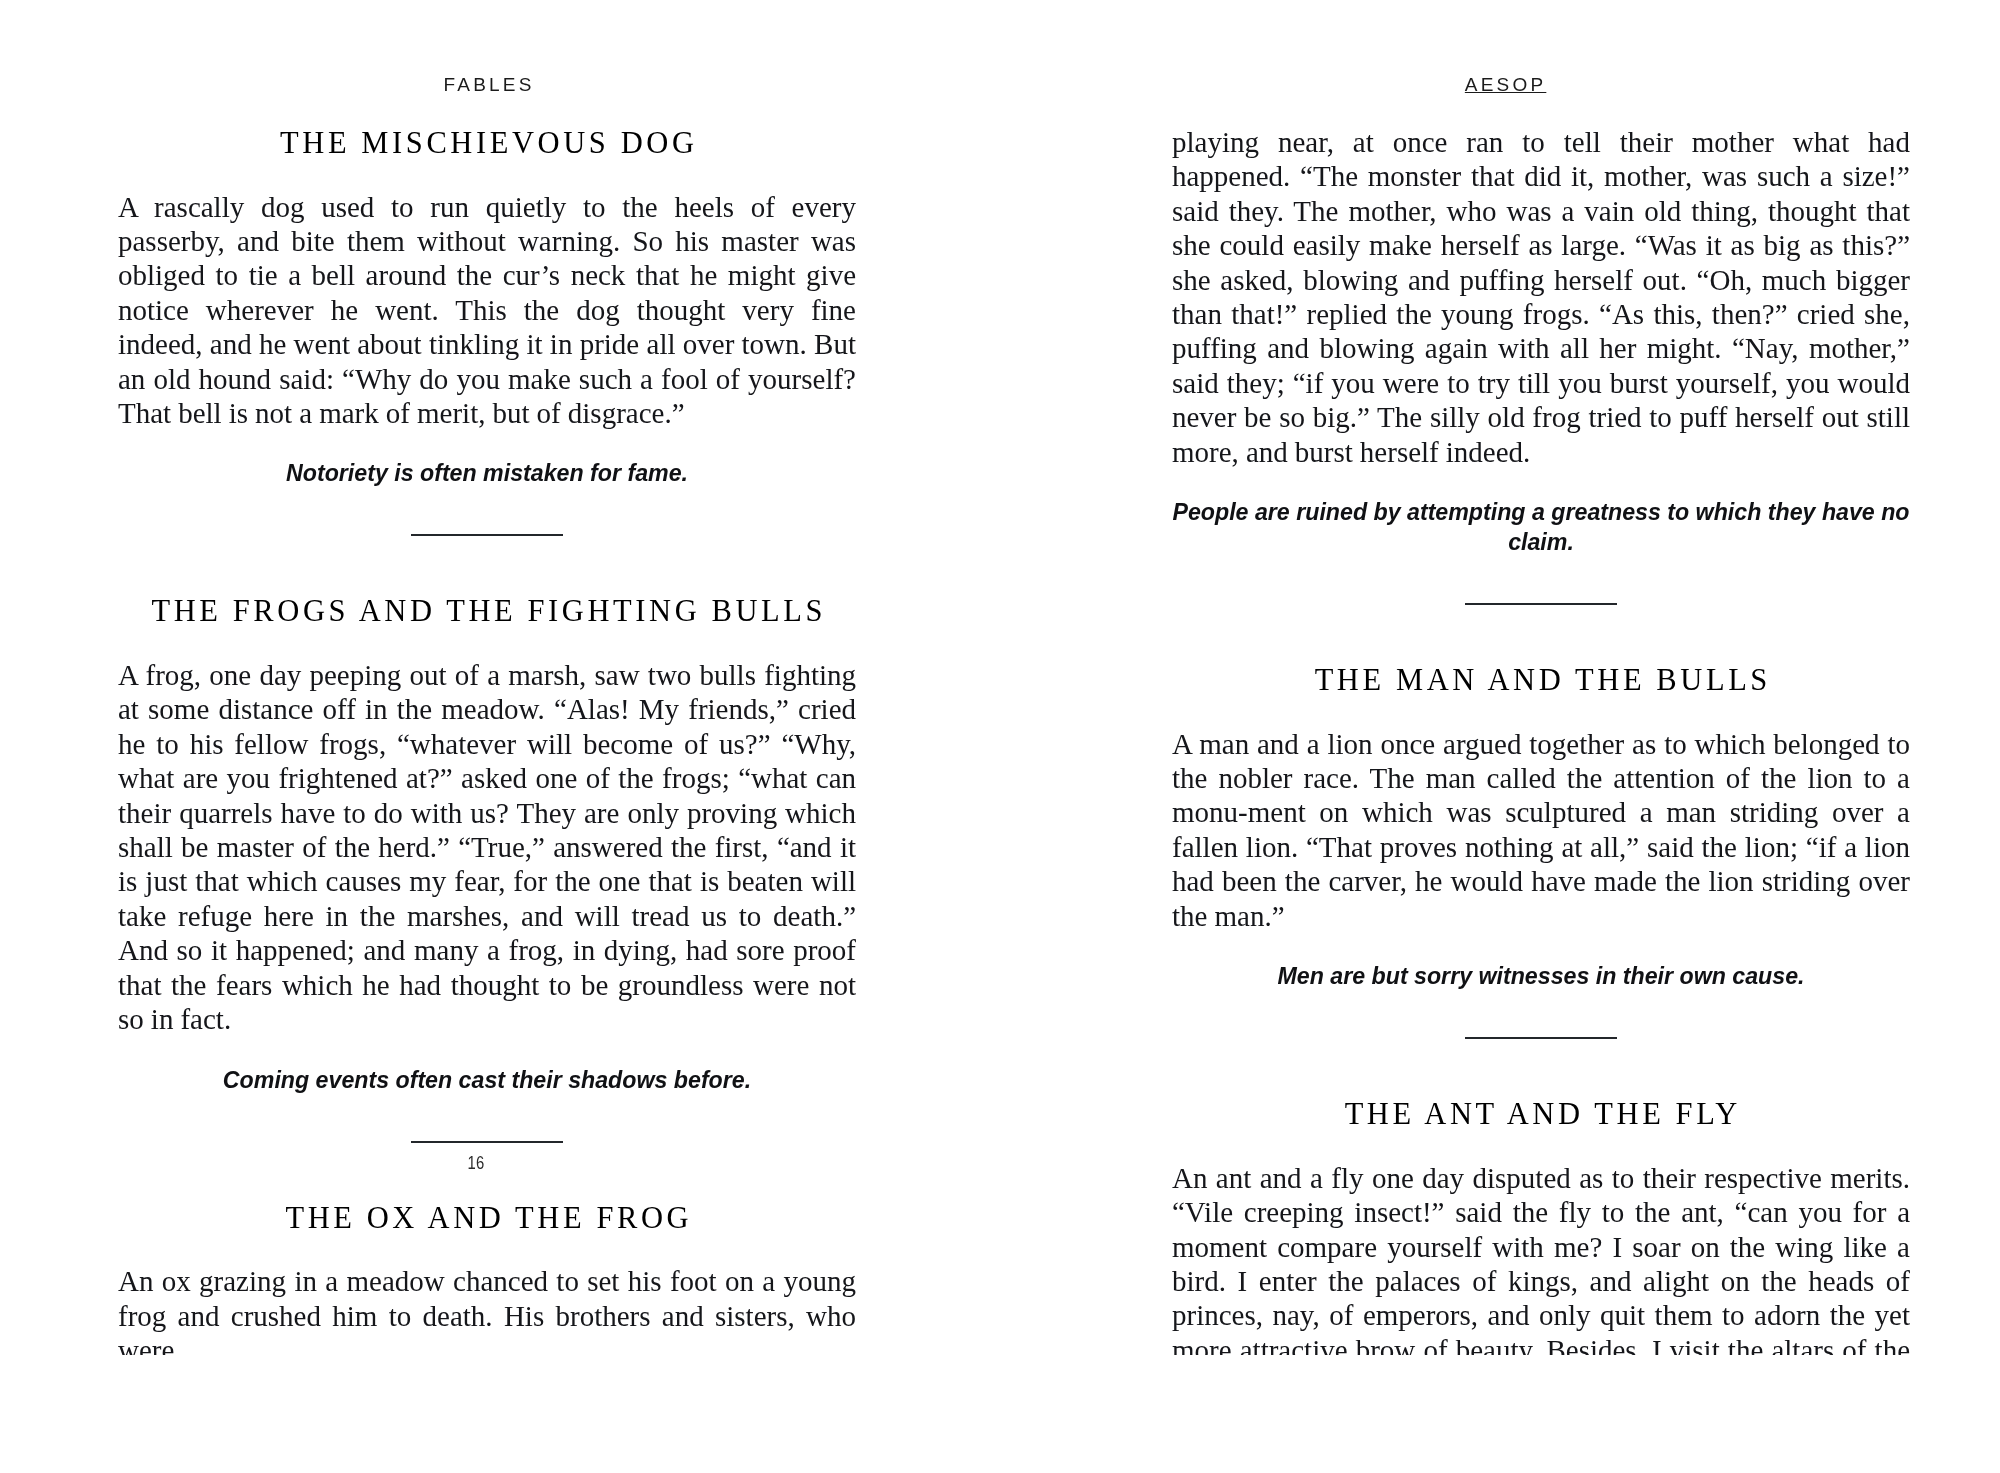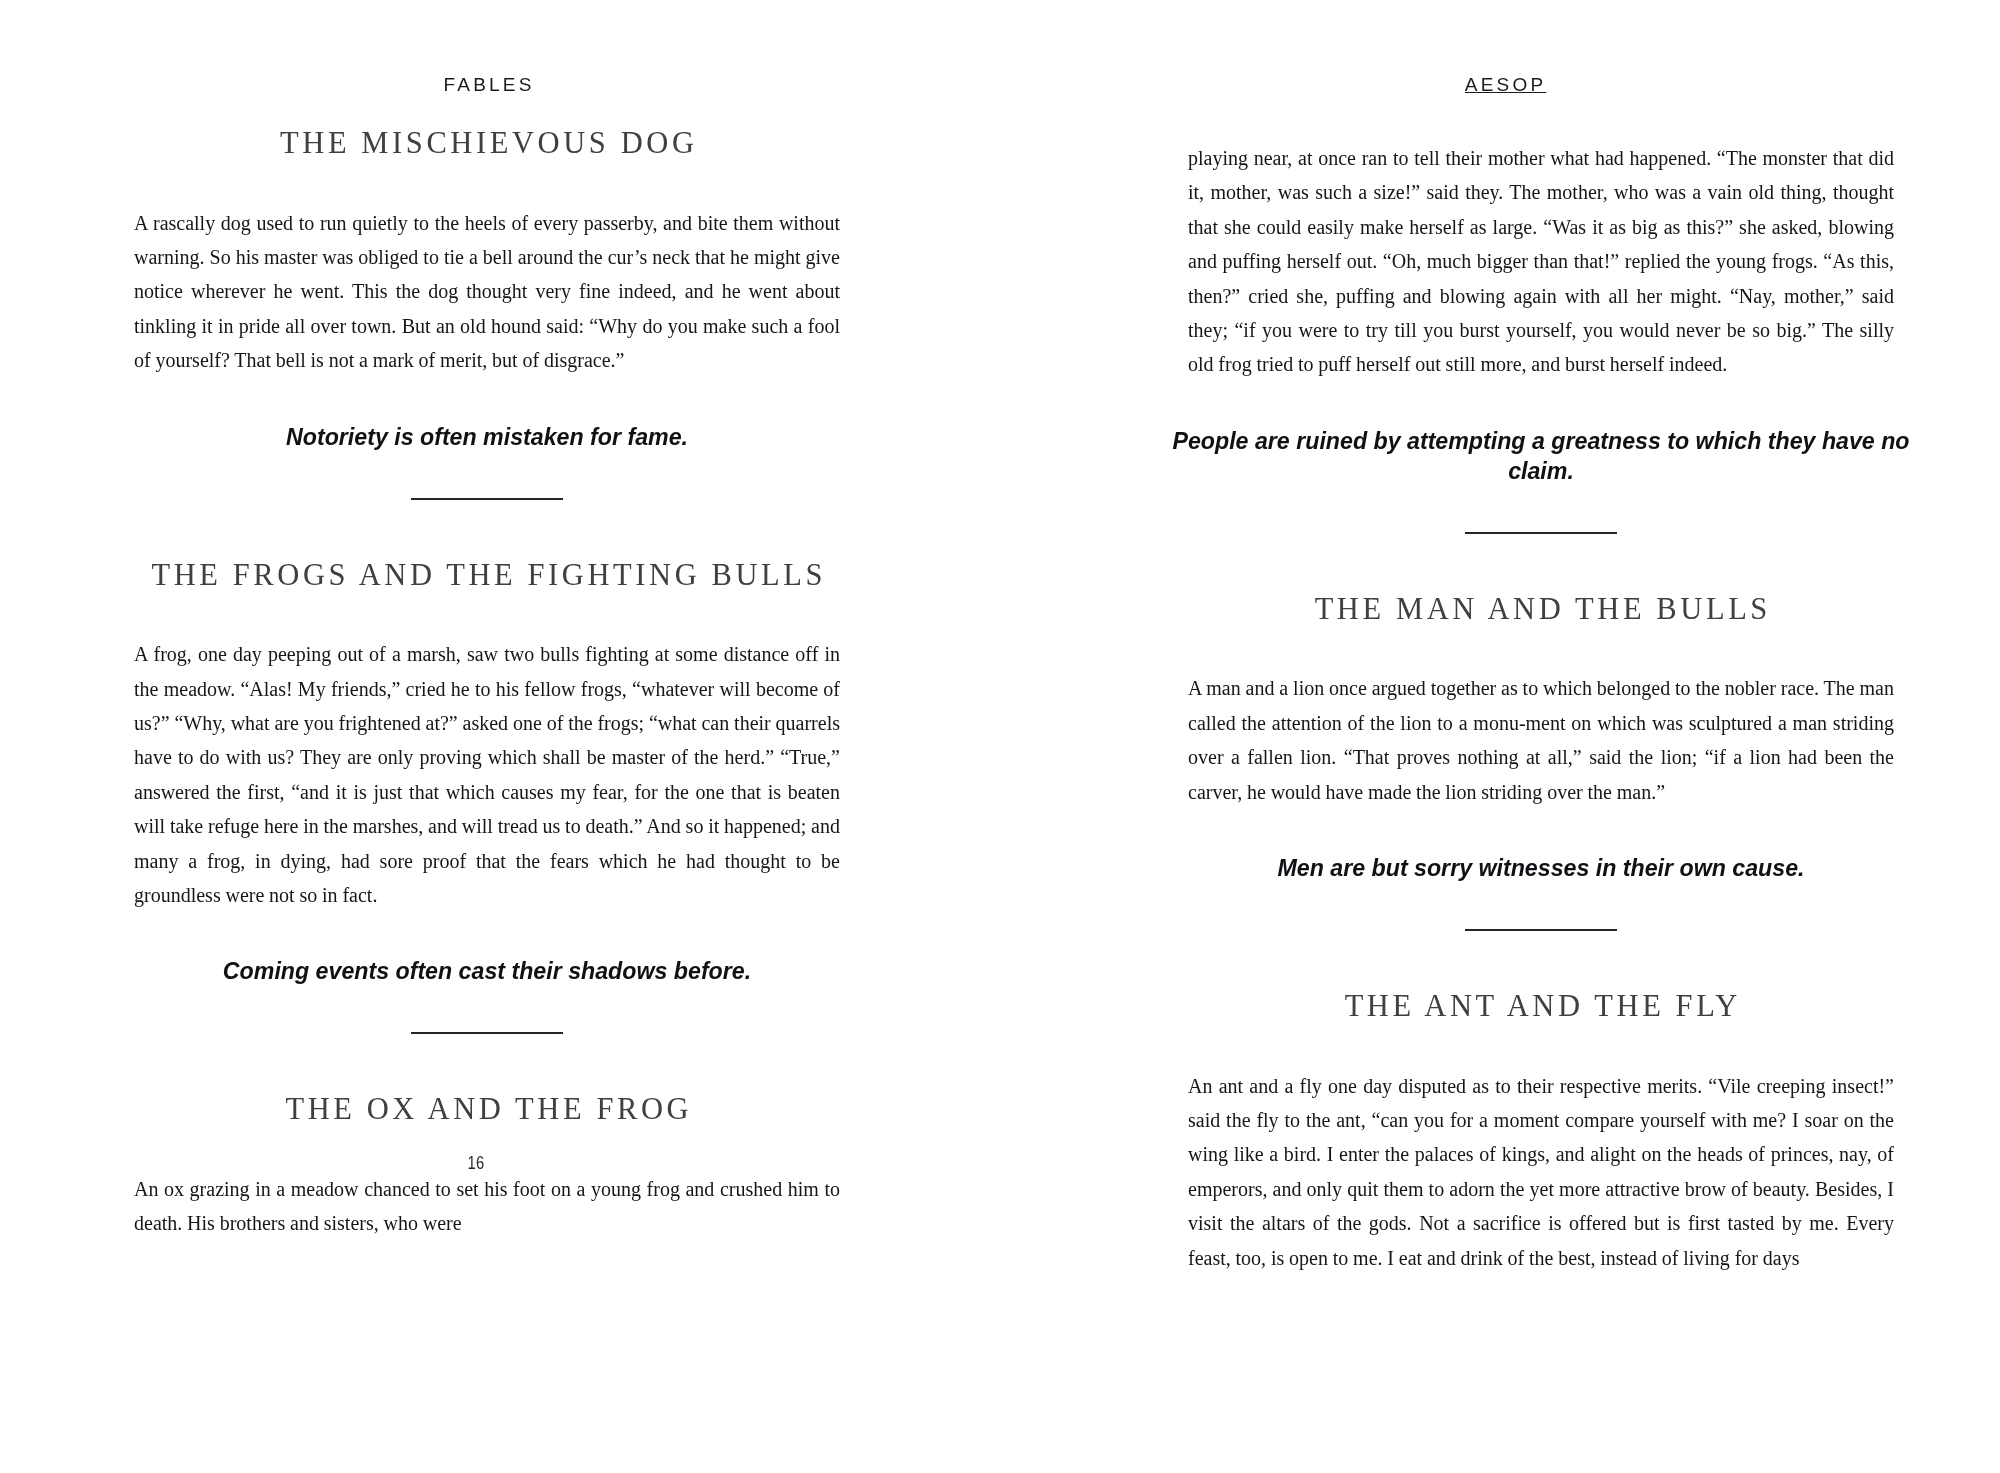--- a/index.html
+++ b/index.html
@@ -67,31 +67,31 @@
   }
   .page-left .column { left: 118px; }
   .page-right .column { left: 172px; }
 
   h2.fable-title {
     margin: 0;
     font-family: "Liberation Serif", "DejaVu Serif", serif;
     font-weight: 400;
     font-size: 30.5px;
     letter-spacing: 3.6px;
-    color: #404040;
+    color: #000000;
     text-align: center;
     text-indent: 3.6px;
     line-height: 1.2;
     white-space: nowrap;
   }
 
   p.body-text {
-    margin: 16px;
+    margin: 0;
     font-family: "Liberation Serif", "DejaVu Serif", serif;
-    font-size: 20px;
+    font-size: 29px;
     line-height: 34.4px;
     color: #15161a;
     text-align: justify;
     text-justify: inter-word;
     hyphens: manual;
     word-spacing: -0.2px;
   }
 
   p.moral {
     margin: 0;

